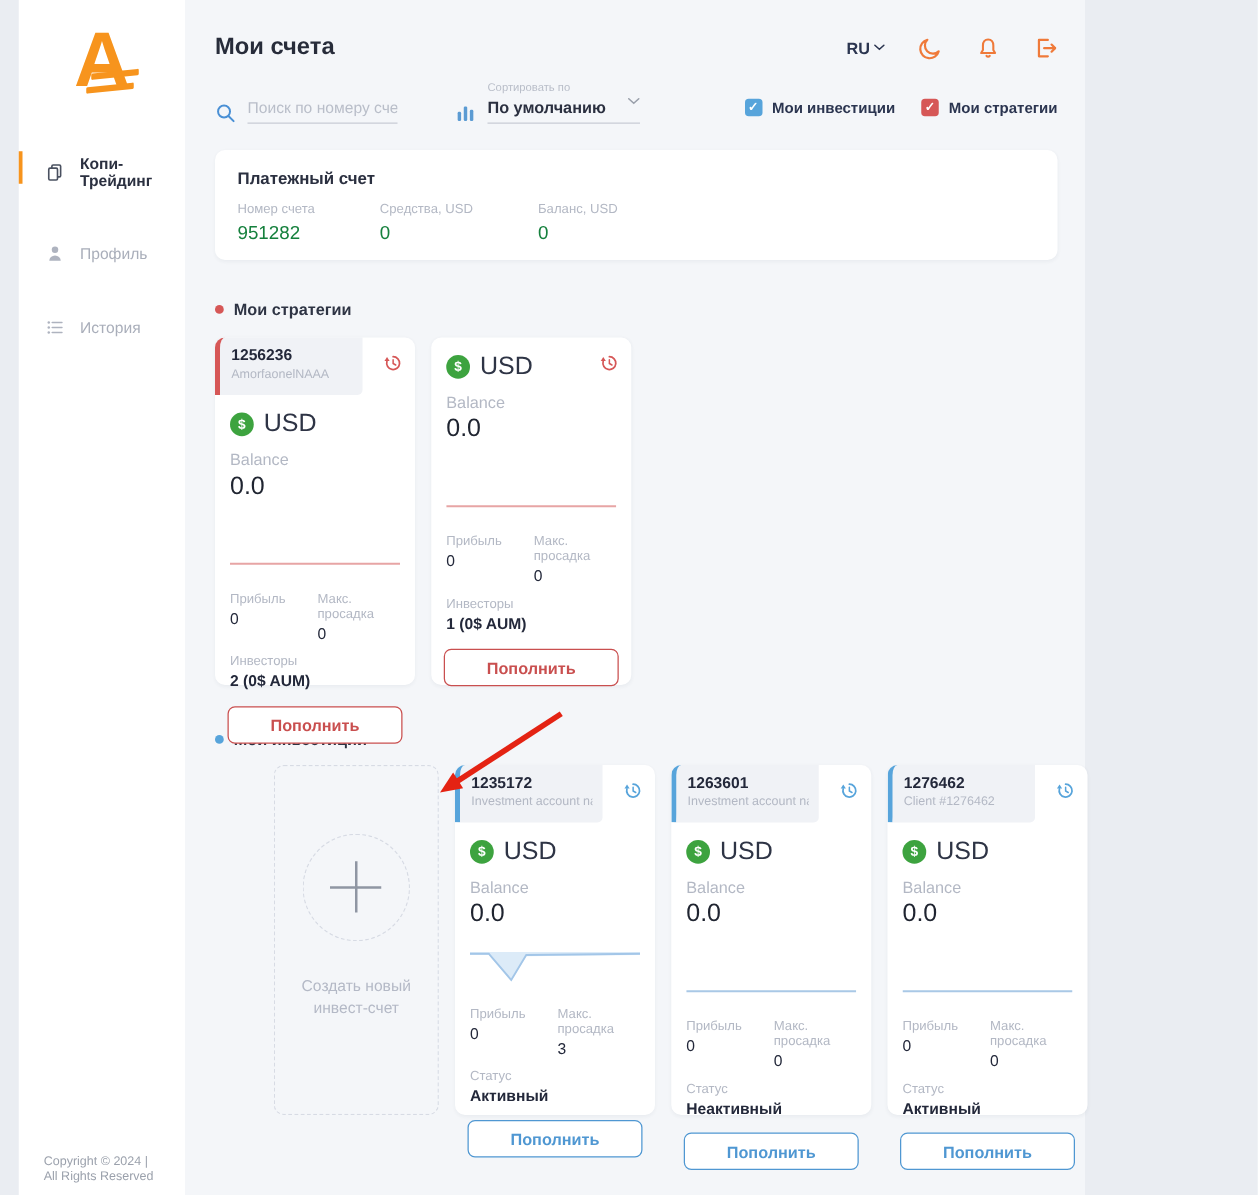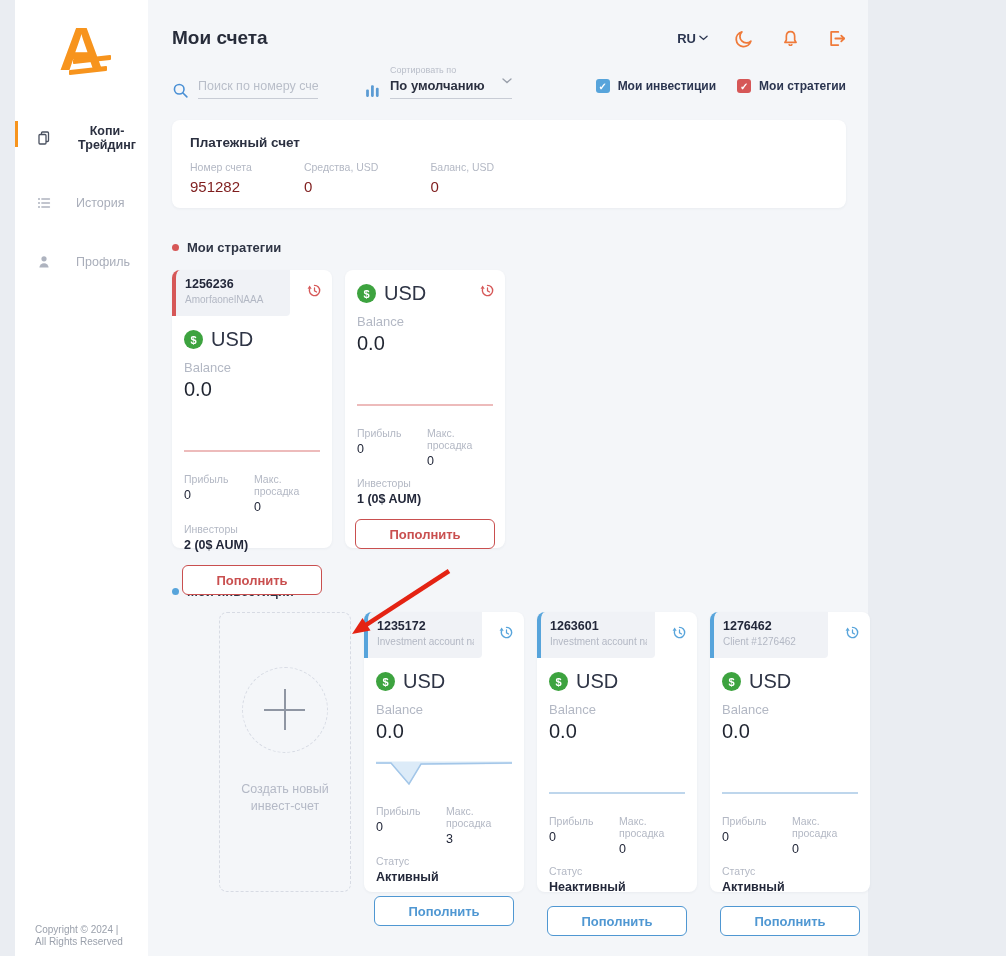--- a/index.html
+++ b/index.html
@@ -16,23 +16,23 @@
     position:absolute; left:15px; top:0; width:133px; height:956px;
     background:#ffffff;
   }
   .logo-wrap { position:relative; width:70px; height:70px; margin:14px auto 0 auto; }
   .logo-a { font-size:62px; font-weight:800; color:#f7941d; line-height:70px; display:block; text-align:center; }
   .logo-bar { position:absolute; background:#f7941d; height:5px; border-radius:1px; transform:skewY(-6deg); }
   .logo-bar.b1 { left:26px; top:43px; width:38px; }
   .logo-bar.b2 { left:22px; top:54px; width:38px; }
   .nav { margin-top:28px; }
   .nav-item {
-    position:relative; display:flex; align-items:center; gap:24px;
+    position:relative; display:flex; align-items:center; gap:12px;
     padding:12px 10px 12px 21px; margin-bottom:19px; cursor:pointer;
-    font-size:12.5px; color:#a9aeba;text-align:center;
+    font-size:12.5px; color:#a9aeba;
   }
   .nav-item .nicon { width:16px; height:16px; flex:0 0 16px; display:flex; align-items:center; justify-content:center; }
   .nav-item.active { color:#2b3040; font-weight:600; }
   .nav-item.active::before {
     content:""; position:absolute; left:0; top:9px; width:3px; height:26px; background:#f7941d;
   }
   .side-footer {
     position:absolute; left:20px; bottom:8px; width:92px;
     font-size:10px; line-height:12px; color:#9ba1ac;
   }
@@ -69,21 +69,21 @@
   .cb-red  { background:#d65757; }
   .filter-label { font-size:12px; font-weight:600; color:#2b3550; }
   
   .payment-card {
     margin-top:21px; background:#fff; border-radius:8px; height:88px;
     box-shadow:0 1px 3px rgba(40,50,80,.05); padding:15px 18px;
   }
   .payment-title { font-size:13.5px; font-weight:700; color:#2b3040; }
   .payment-fields { display:flex; gap:52px; margin-top:11px; }
   .pf-label { font-size:10.5px; color:#b3b8c4; }
-  .pf-value { font-size:15px; color:#7f1d1d; margin-top:5px; }
+  .pf-value { font-size:15px; color:#15803d; margin-top:5px; }
   
   .section-head { display:flex; align-items:center; gap:8px; margin-top:32px; }
   .dot { width:7px; height:7px; border-radius:50%; }
   .dot-red { background:#d65757; } .dot-blue { background:#57a4db; }
   .section-title { font-size:13px; font-weight:600; color:#2e3444; }
   .cards-row { display:flex; gap:13px; margin-top:15px; }
   
   .acard {
     position:relative; width:160px; background:#fff; border-radius:8px;
     box-shadow:0 1px 3px rgba(40,50,80,.05); padding-bottom:12px;
@@ -154,44 +154,44 @@
       <span class="nicon">
         <svg width="16" height="16" viewBox="0 0 16 16">
             <rect x="5.5" y="2" width="7" height="9.5" rx="1" fill="none" stroke="#4a5160" stroke-width="1.3"></rect>
             <rect x="3" y="4.5" width="7" height="9.5" rx="1" fill="#fff" stroke="#4a5160" stroke-width="1.3"></rect>
           </svg>
       </span>
       <span>Копи-Трейдинг</span>
     </div>
     <div class="nav-item">
       <span class="nicon">
+        <svg width="16" height="16" viewBox="0 0 16 16" fill="#aeb3bf">
+            <circle cx="8" cy="4.8" r="2.6"></circle>
+            <path d="M3.4 13.6 a4.6 4.3 0 0 1 9.2 0 Z"></path>
+          </svg>
+      </span>
+      <span>Профиль</span>
+    </div>
+    <div class="nav-item">
+      <span class="nicon">
         <svg width="16" height="16" viewBox="0 0 16 16">
             <g stroke="#aeb3bf" stroke-width="1.3" stroke-linecap="round">
               <line x1="5.8" y1="4" x2="13.5" y2="4"></line>
               <line x1="5.8" y1="8" x2="13.5" y2="8"></line>
               <line x1="5.8" y1="12" x2="13.5" y2="12"></line>
             </g>
             <g fill="#aeb3bf">
               <circle cx="3" cy="4" r="1"></circle>
               <circle cx="3" cy="8" r="1"></circle>
               <circle cx="3" cy="12" r="1"></circle>
             </g>
           </svg>
       </span>
       <span>История</span>
     </div>
-    <div class="nav-item">
-      <span class="nicon">
-        <svg width="16" height="16" viewBox="0 0 16 16" fill="#aeb3bf">
-            <circle cx="8" cy="4.8" r="2.6"></circle>
-            <path d="M3.4 13.6 a4.6 4.3 0 0 1 9.2 0 Z"></path>
-          </svg>
-      </span>
-      <span>Профиль</span>
-    </div>
   </div>
   <div class="side-footer">Copyright © 2024 | All Rights Reserved</div>
 </div>
 
 <div class="main">
 
   <div class="header-row">
     <div class="page-title">Мои счета</div>
     <div class="header-controls">
       <div class="lang">

